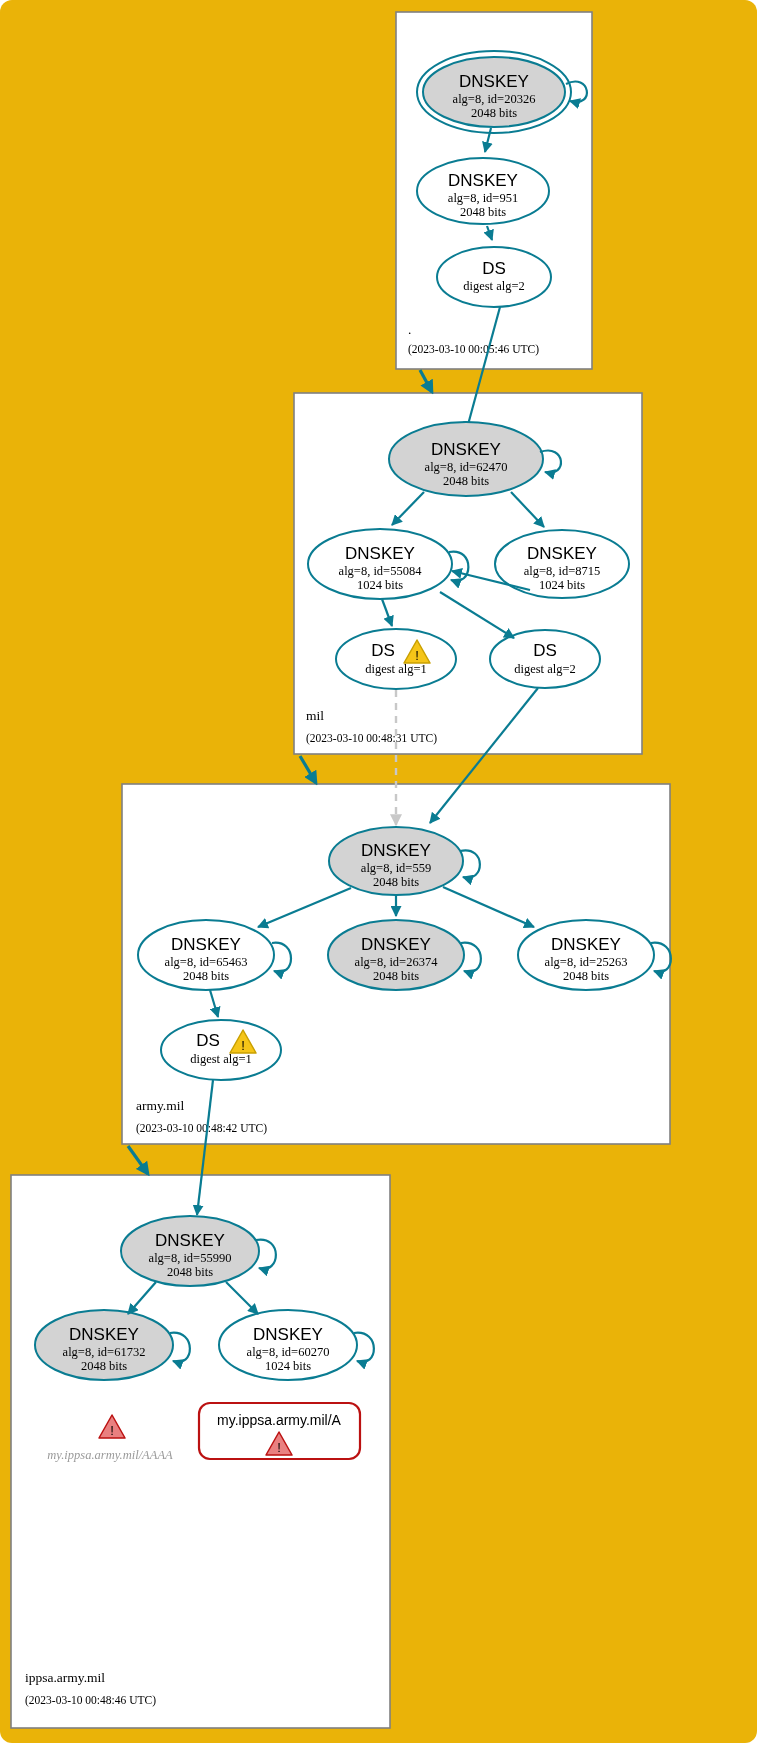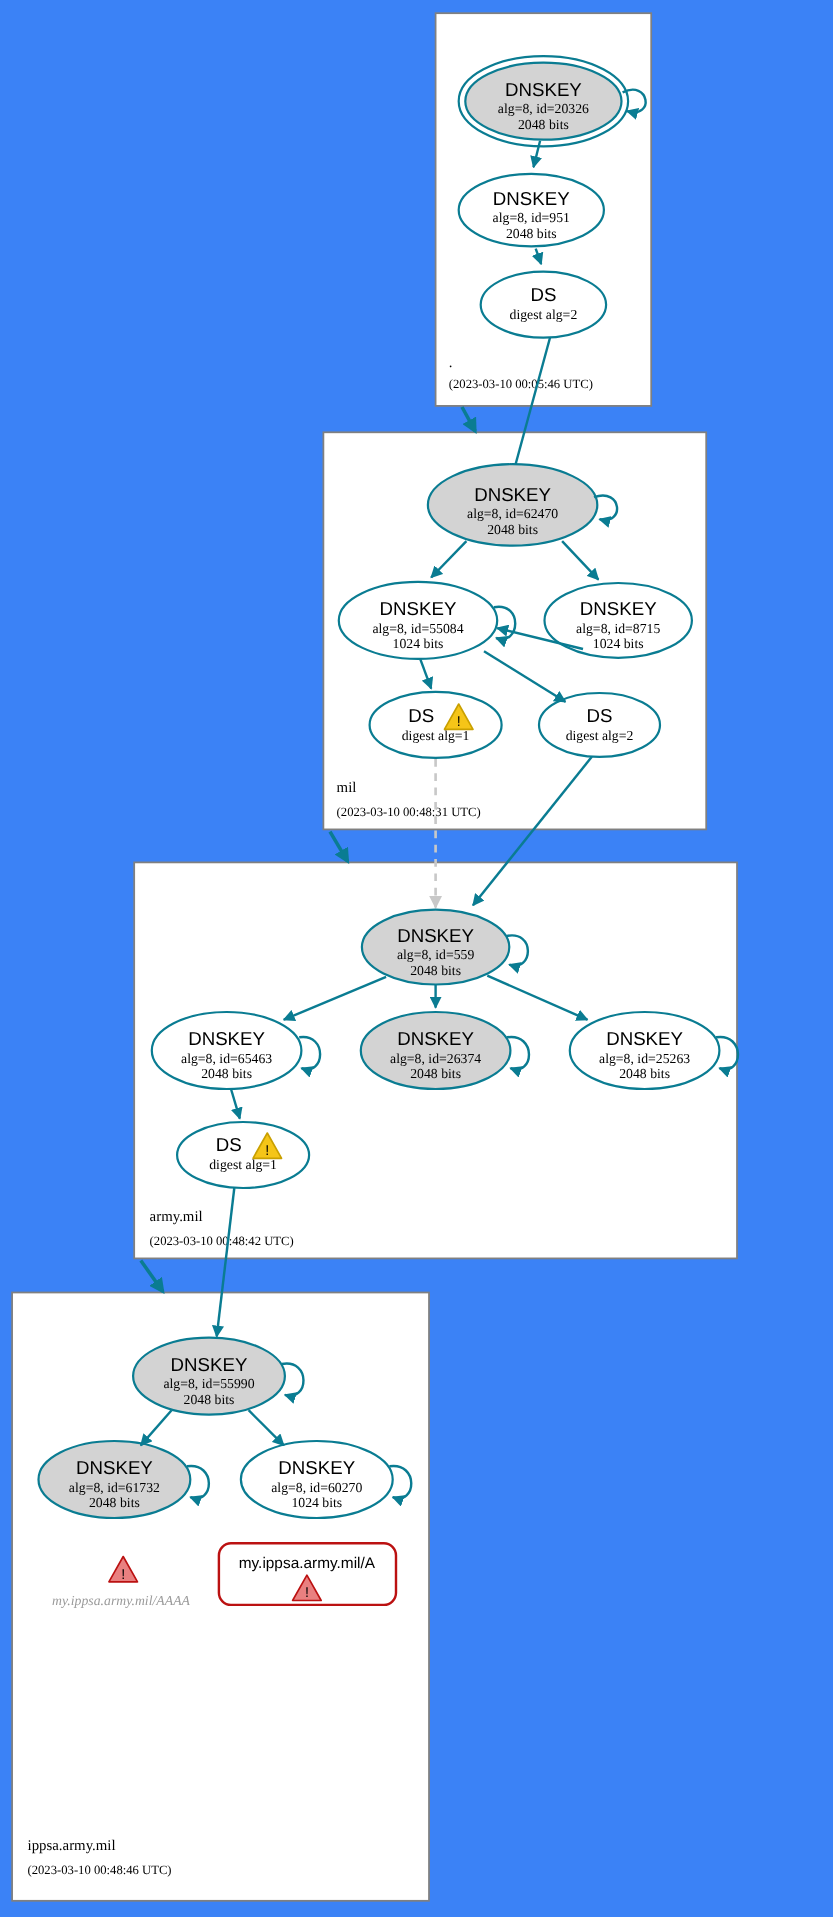--- a/index.html
+++ b/index.html
@@ -7,22 +7,23 @@
     padding: 0;
     background: #ffffff;
   }
   body {
     font-family: "Liberation Sans", sans-serif;
   }
   #canvas {
     position: relative;
     width: 757px;
     height: 1743px;
-    background: #3b82f6;
+    background: #eab308;
     overflow: hidden;
+    border-radius: 12px;
   }
   svg.layer {
     position: absolute;
     left: 0;
     top: 0;
     width: 757px;
     height: 1743px;
     pointer-events: none;
   }
   svg.layer * { pointer-events: all; }

